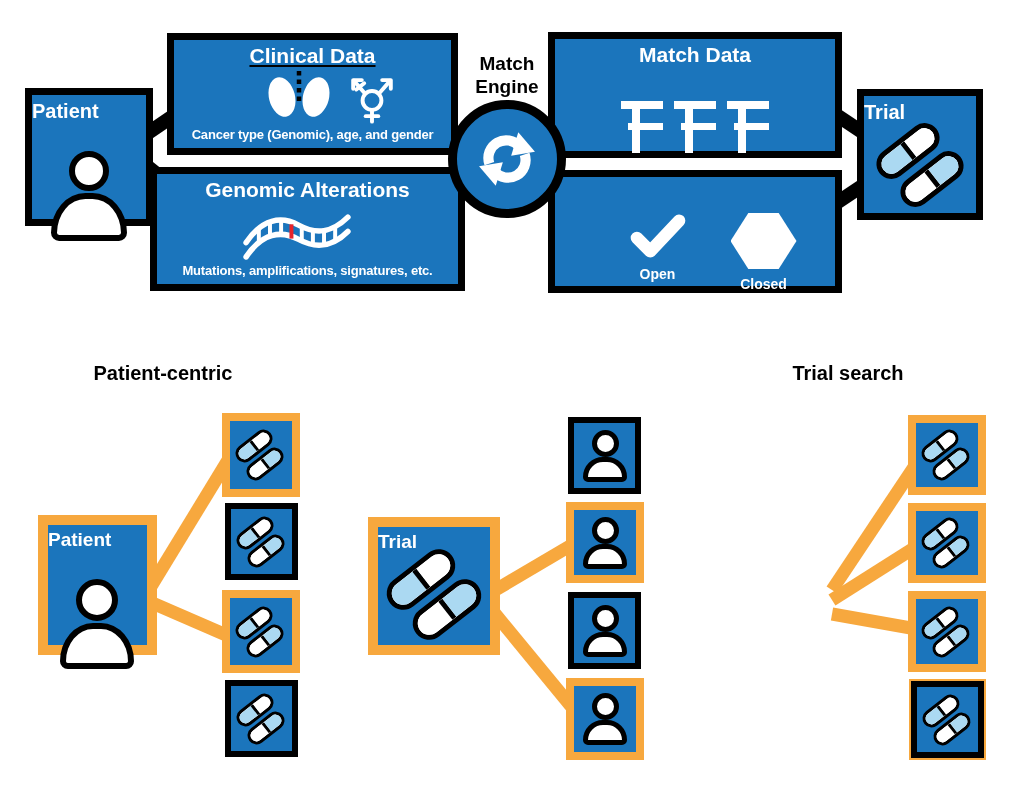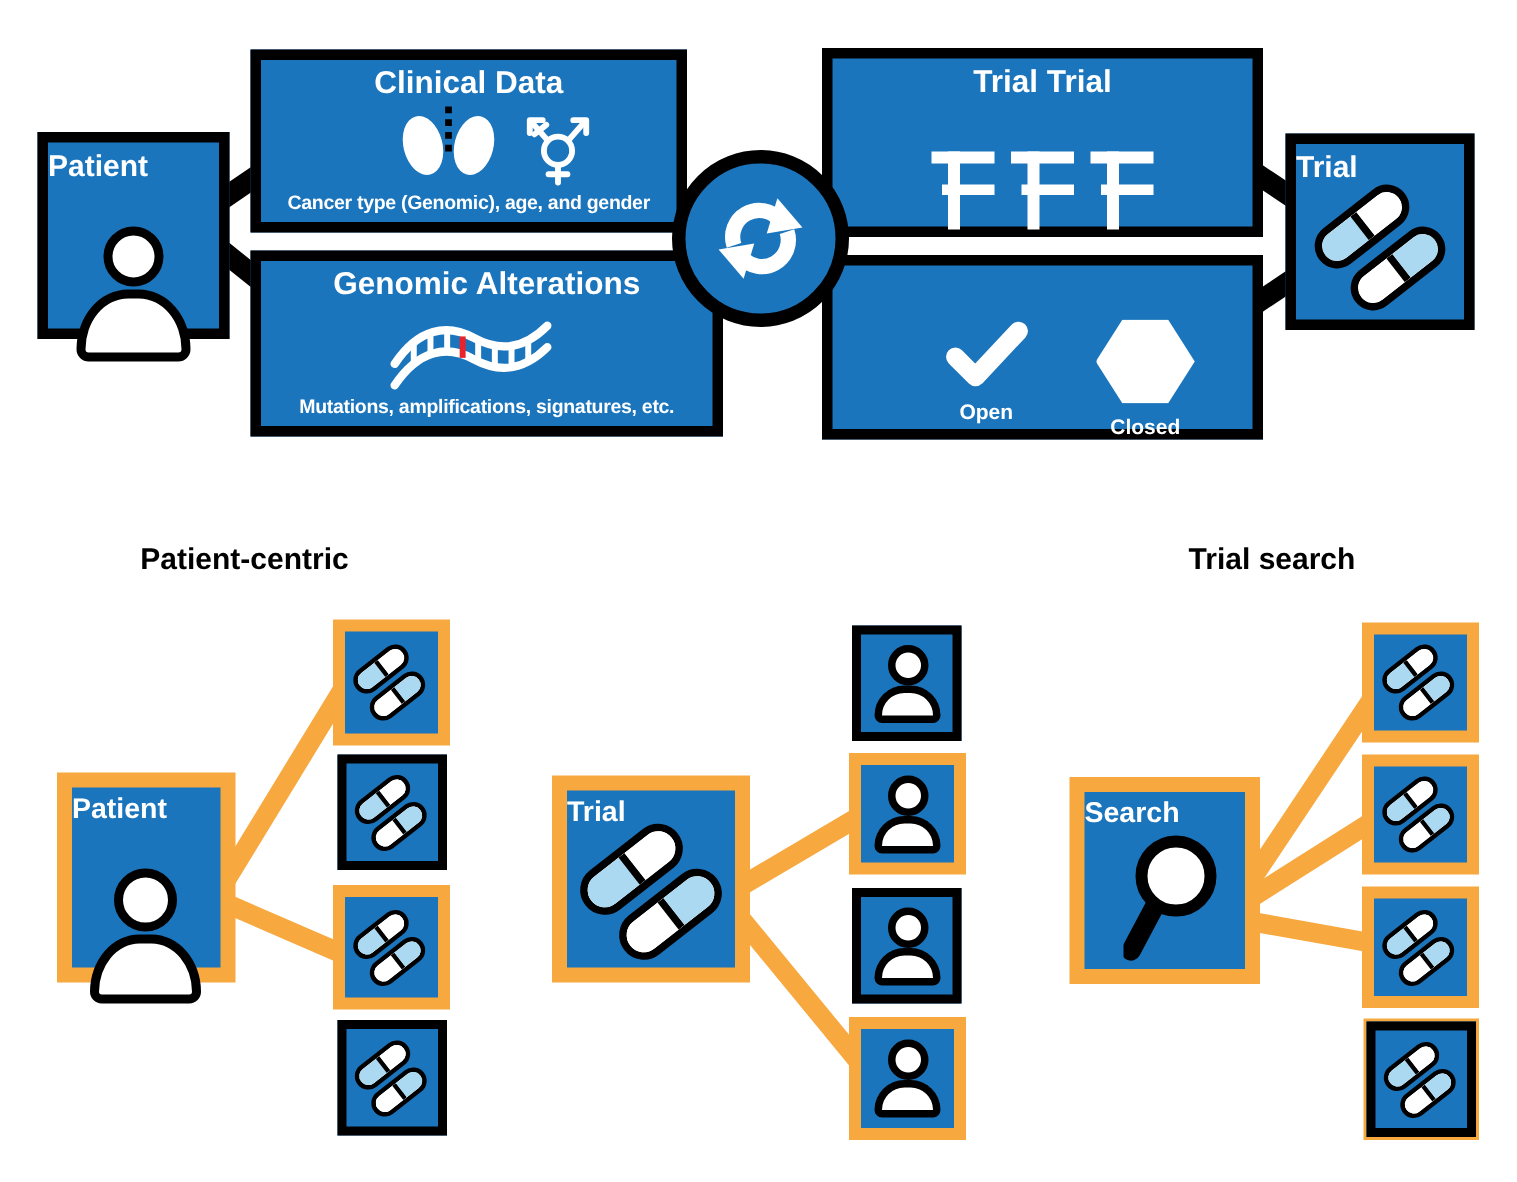--- a/index.html
+++ b/index.html
@@ -115,21 +115,21 @@
   </svg>
 
   <div class="bluebox" style="left:25px; top:88px; width:128px; height:138px;">
     <div class="wlabel" style="font-size:20px;">Patient</div>
     <div class="person">
       <span class="head" style="left:37px; top:28px; width:40px; height:40px;"></span>
       <span class="body" style="left:19px; top:70px; width:76px; height:48px;"></span>
     </div>
   </div>
 
-  <div class="bluebox" style="left:167px; top:33px; width:291px; height:122px;">
+  <div class="bluebox" style="left:167px; top:33px; width:291px; height:122px;text-decoration:underline;">
     <div class="boxtitle">Clinical Data</div>
     <svg class="iconrow" style="left:92px; top:29px;" width="66" height="50" viewBox="0 0 66 50">
       <ellipse cx="16" cy="28" rx="13" ry="20" transform="rotate(-14 16 28)" fill="#fff"></ellipse>
       <ellipse cx="50" cy="28" rx="13" ry="20" transform="rotate(14 50 28)" fill="#fff"></ellipse>
       <line x1="33" y1="2" x2="33" y2="34" stroke="#000" stroke-width="4.5" stroke-dasharray="4.5 4"></line>
     </svg>
     <svg class="iconrow" style="left:168px; top:26px;" width="60" height="58" viewBox="0 0 64 74">
       <g stroke="#fff" stroke-width="5" fill="none" stroke-linecap="round" stroke-linejoin="round">
         <circle cx="32" cy="44" r="12"></circle>
         <line x1="32" y1="56" x2="32" y2="71"></line>
@@ -137,59 +137,63 @@
         <line x1="41" y1="35" x2="55" y2="19"></line>
         <polyline points="45,18 56,18 56,29"></polyline>
         <line x1="23" y1="35" x2="9" y2="19"></line>
         <polyline points="8,29 8,18 19,18"></polyline>
         <line x1="12" y1="30" x2="22" y2="22"></line>
       </g>
     </svg>
     <div class="boxcaption">Cancer type (Genomic), age, and gender</div>
   </div>
 
-  <div class="bluebox" style="left:167px; top:167px; width:315px; height:124px;">
+  <div class="bluebox" style="left:150px; top:167px; width:315px; height:124px;">
     <div class="boxtitle">Genomic Alterations</div>
     <svg class="iconrow" style="left:78px; top:32px;" width="124" height="62" viewBox="0 0 140 78">
       <g stroke="#fff" stroke-width="7" fill="none" stroke-linecap="round">
         <path d="M6 46 C26 16 50 12 72 24 C94 36 114 34 134 14"></path>
         <path d="M6 64 C26 34 50 30 72 42 C94 54 114 52 134 32"></path>
       </g>
       <g stroke="#fff" stroke-width="5">
         <line x1="22" y1="30" x2="22" y2="48"></line>
         <line x1="36" y1="22" x2="36" y2="40"></line>
         <line x1="50" y1="20" x2="50" y2="38"></line>
         <line x1="76" y1="28" x2="76" y2="46"></line>
         <line x1="90" y1="31" x2="90" y2="49"></line>
         <line x1="104" y1="31" x2="104" y2="49"></line>
         <line x1="118" y1="26" x2="118" y2="44"></line>
       </g>
       <line x1="63" y1="23" x2="63" y2="41" stroke="var(--red)" stroke-width="5"></line>
     </svg>
     <div class="boxcaption">Mutations, amplifications, signatures, etc.</div>
   </div>
 
+  <div id="match-label">
+    <div>Match</div>
+    <div>Engine</div>
+  </div>
   <div id="match-circle">
     <svg width="68" height="68" viewBox="0 0 100 100">
       <g transform="rotate(12 50 50)">
         <g>
           <path d="M26 62 A26 26 0 0 1 64 28" stroke="#fff" stroke-width="15" fill="none"></path>
           <polygon points="58,8 88,31 55,44" fill="#fff"></polygon>
         </g>
         <g transform="rotate(180 50 50)">
           <path d="M26 62 A26 26 0 0 1 64 28" stroke="#fff" stroke-width="15" fill="none"></path>
           <polygon points="58,8 88,31 55,44" fill="#fff"></polygon>
         </g>
       </g>
     </svg>
   </div>
 
   <div class="bluebox" style="left:548px; top:32px; width:294px; height:126px;">
     <div class="boxtitle">
-      <div>Trial Trial</div>
+      <div>Match Data</div>
     </div>
     <div class="glyphrow">
       <span class="tglyph">
           <i class="top"></i>
           <i class="stem"></i>
           <i class="mid"></i>
         </span>
       <span class="tglyph">
           <i class="top"></i>
           <i class="stem"></i>
@@ -336,29 +340,20 @@
   </div>
   <div class="node orange" style="left:566px; top:678px; width:78px; height:82px;">
     <div class="inner">
       <span class="person-sm">
           <span class="head"></span>
           <span class="body"></span>
         </span>
     </div>
   </div>
 
-  <div class="hub" style="left:713px; top:518px; width:127px; height:138px;">
-    <div class="inner">
-      <div class="wlabel" style="margin-top:4px;">Search</div>
-      <svg style="position:absolute; left:26px; top:26px;" width="70" height="92" viewBox="0 0 70 92">
-        <line x1="22" y1="48" x2="5" y2="80" stroke="#000" stroke-width="13" stroke-linecap="round"></line>
-        <circle cx="35" cy="30" r="23" fill="#fff" stroke="#000" stroke-width="8"></circle>
-      </svg>
-    </div>
-  </div>
 
   <div class="node orange" style="left:908px; top:415px; width:78px; height:80px;">
     <div class="inner">
       <span class="pills-sm">
         <span class="cap cap-sm lb-first c1">
             <span></span>
             <span></span>
           </span>
         <span class="cap cap-sm lb-last c2">
             <span></span>

